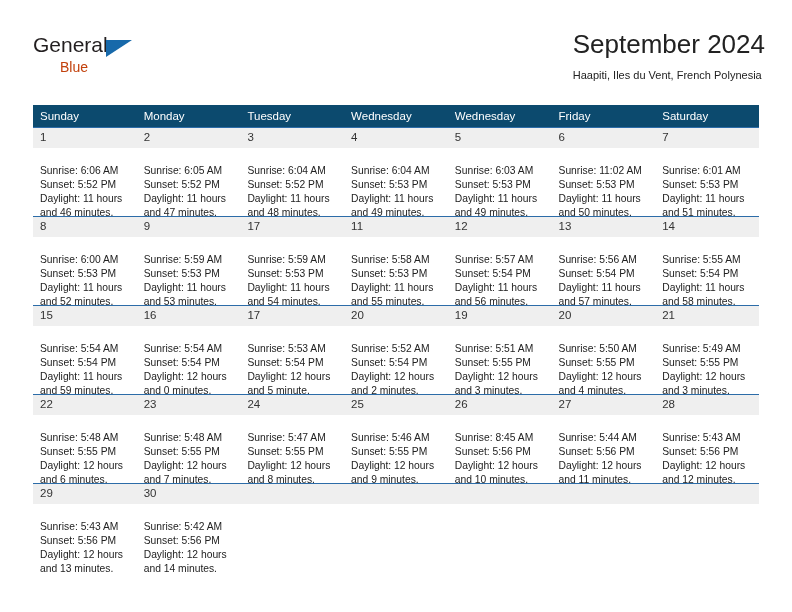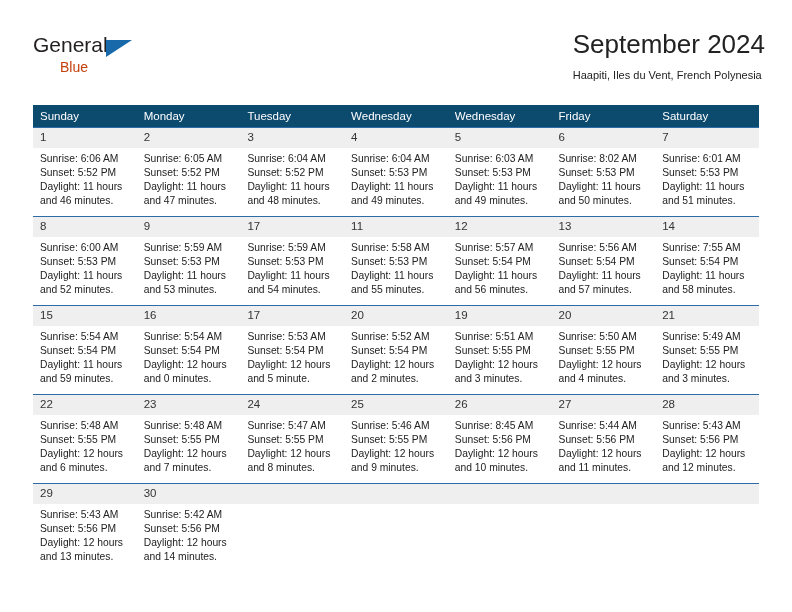--- a/index.html
+++ b/index.html
@@ -125,21 +125,21 @@
   .daynum {
     background: #efefef;
     font-size: 11.5px;
     color: #333333;
     padding: 3px 0 4px 7px;
     line-height: 13px;
     height: 13px;
   }
 
   .dayinfo {
-    padding: 4px 6px 0 7px;
+    padding: 16px 6px 0 7px;
     font-size: 10.3px;
     line-height: 14px;
     color: #222222;
   }
   .dayinfo div {
     white-space: nowrap;
   }
 
   .empty .daynum {
     background: #efefef;
@@ -241,21 +241,21 @@
                 <div>Sunset: 5:53 PM</div>
                 <div>Daylight: 11 hours</div>
                 <div>and 49 minutes.</div>
               </div>
             </div>
           </td>
           <td>
             <div class="daycell">
               <div class="daynum">6</div>
               <div class="dayinfo">
-                <div>Sunrise: 8:02 AM</div>
+                <div>Sunrise: 11:02 AM</div>
                 <div>Sunset: 5:53 PM</div>
                 <div>Daylight: 11 hours</div>
                 <div>and 50 minutes.</div>
               </div>
             </div>
           </td>
           <td>
             <div class="daycell">
               <div class="daynum">7</div>
               <div class="dayinfo">
@@ -340,21 +340,21 @@
                 <div>Sunset: 5:54 PM</div>
                 <div>Daylight: 11 hours</div>
                 <div>and 57 minutes.</div>
               </div>
             </div>
           </td>
           <td>
             <div class="daycell">
               <div class="daynum">14</div>
               <div class="dayinfo">
-                <div>Sunrise: 7:55 AM</div>
+                <div>Sunrise: 5:55 AM</div>
                 <div>Sunset: 5:54 PM</div>
                 <div>Daylight: 11 hours</div>
                 <div>and 58 minutes.</div>
               </div>
             </div>
           </td>
         </tr>
         <tr class="weekgap">
           <td></td>
           <td></td>

